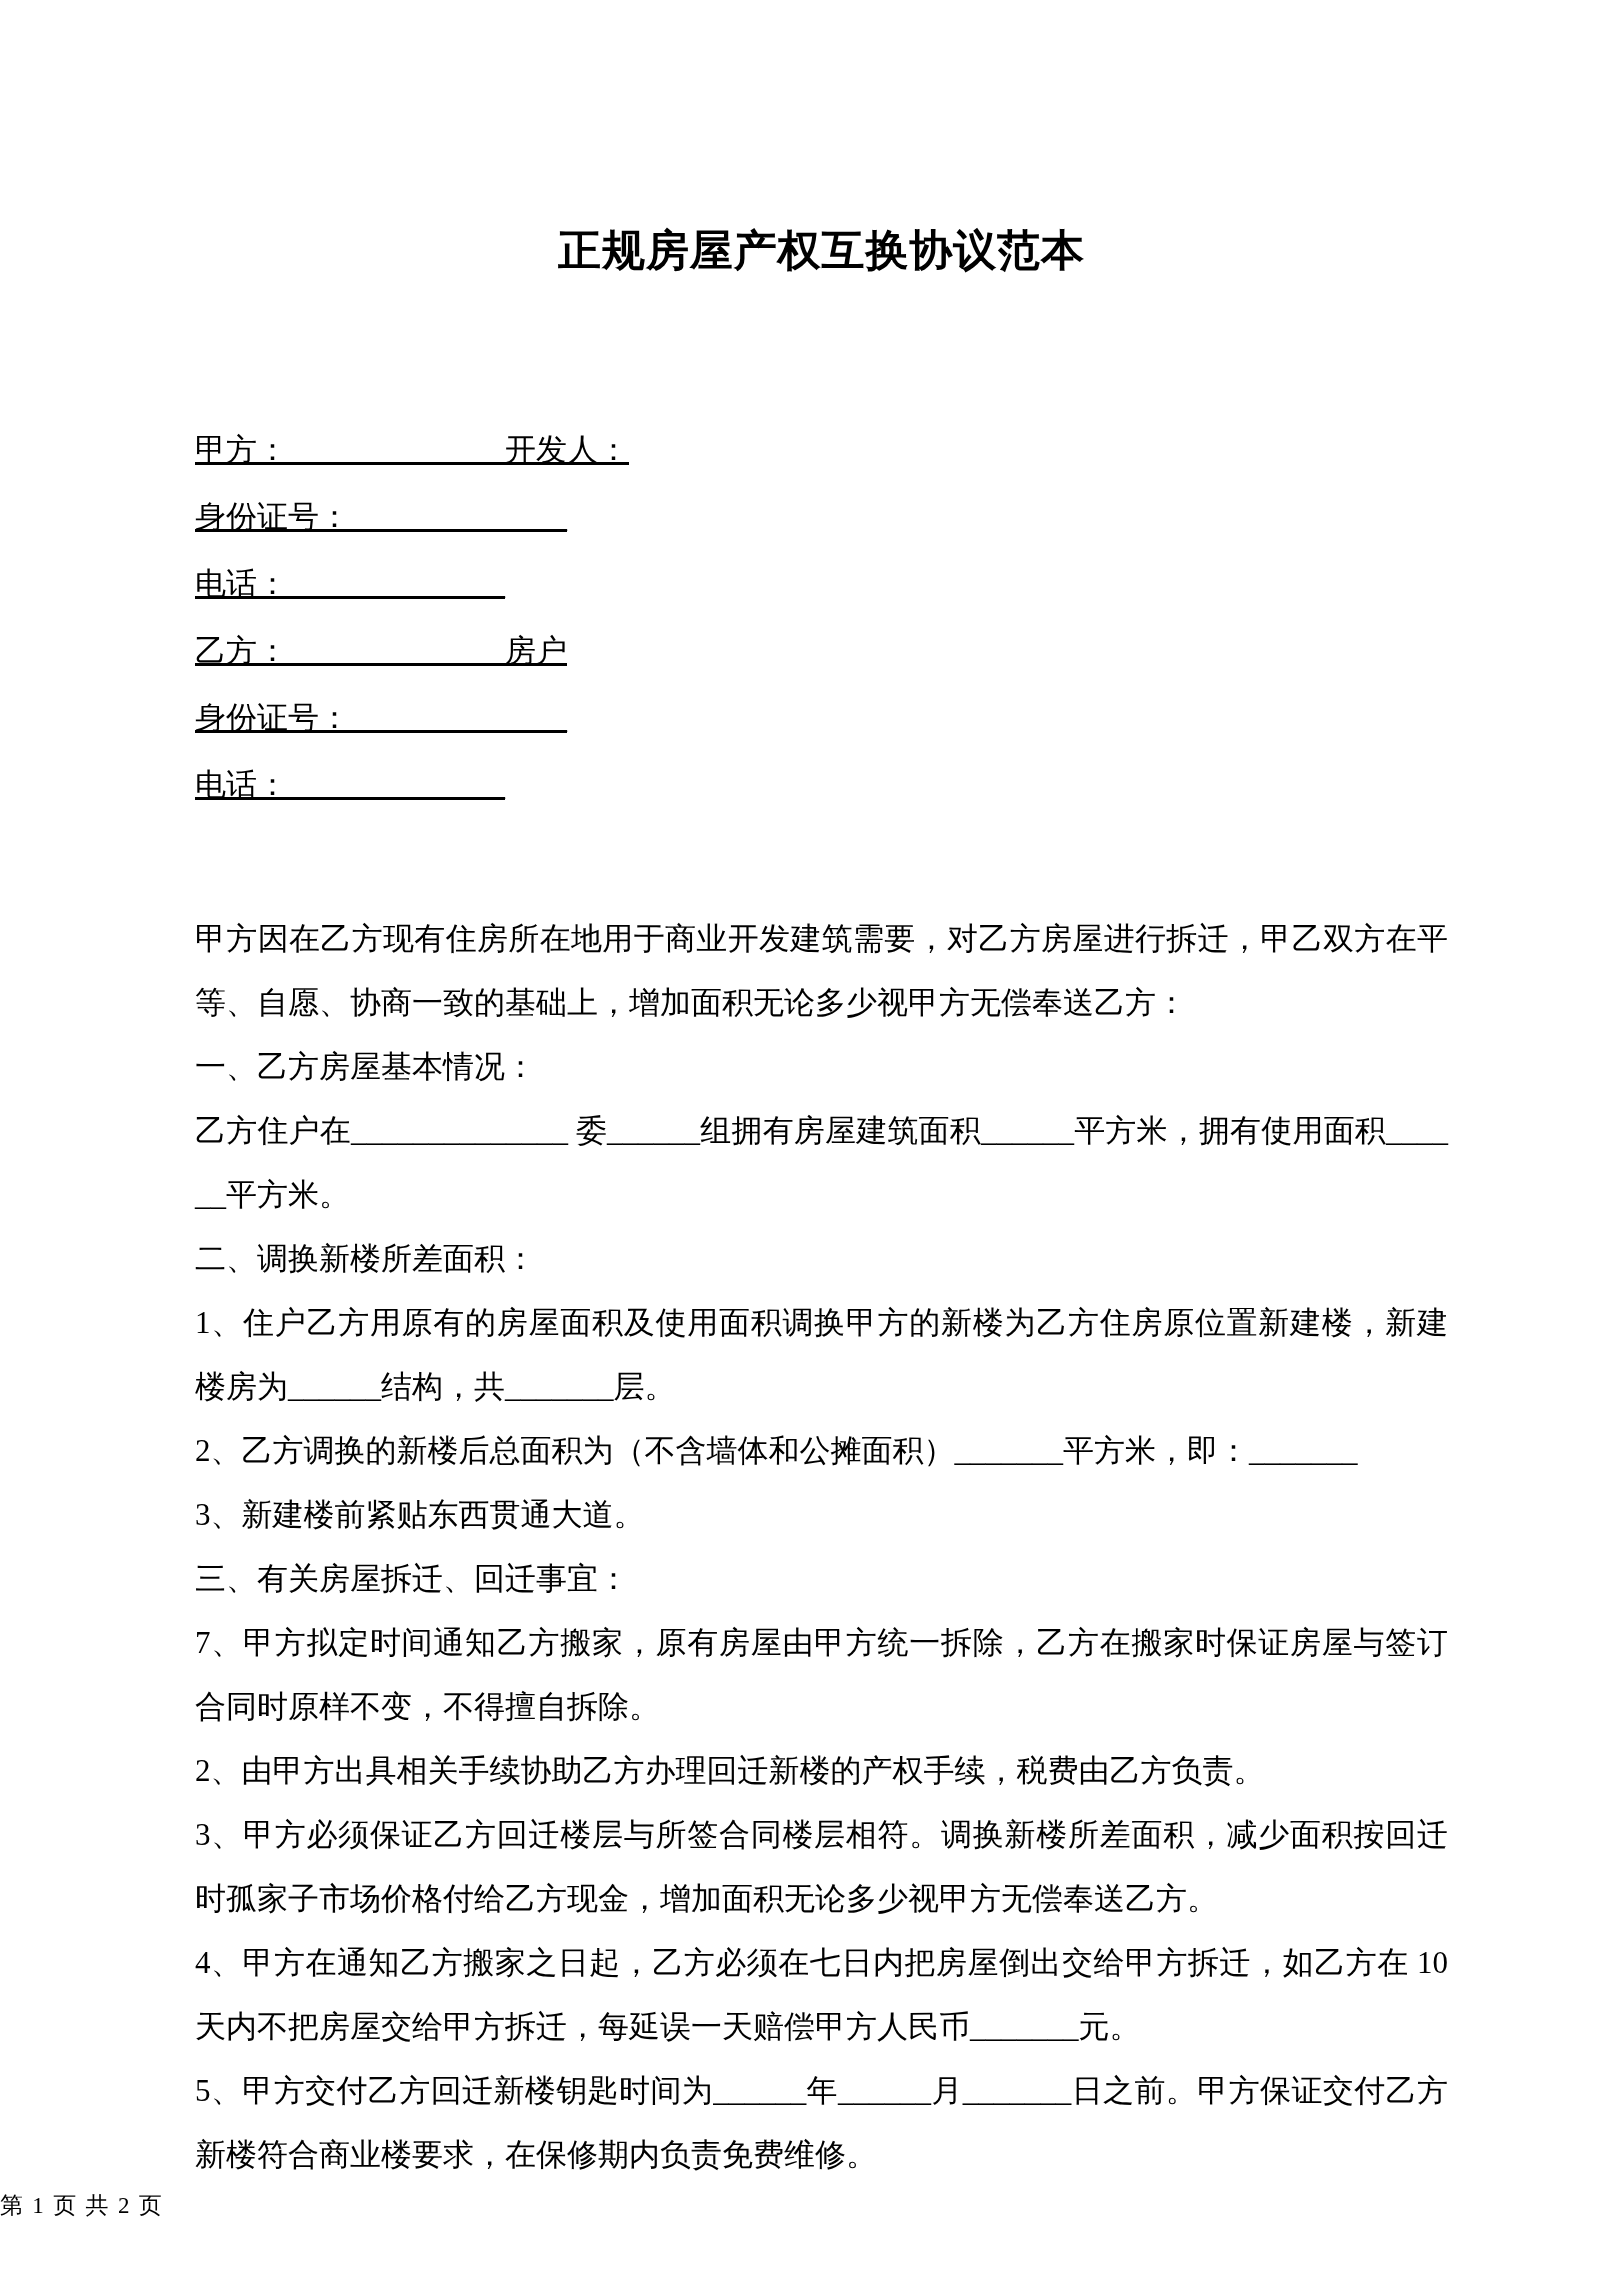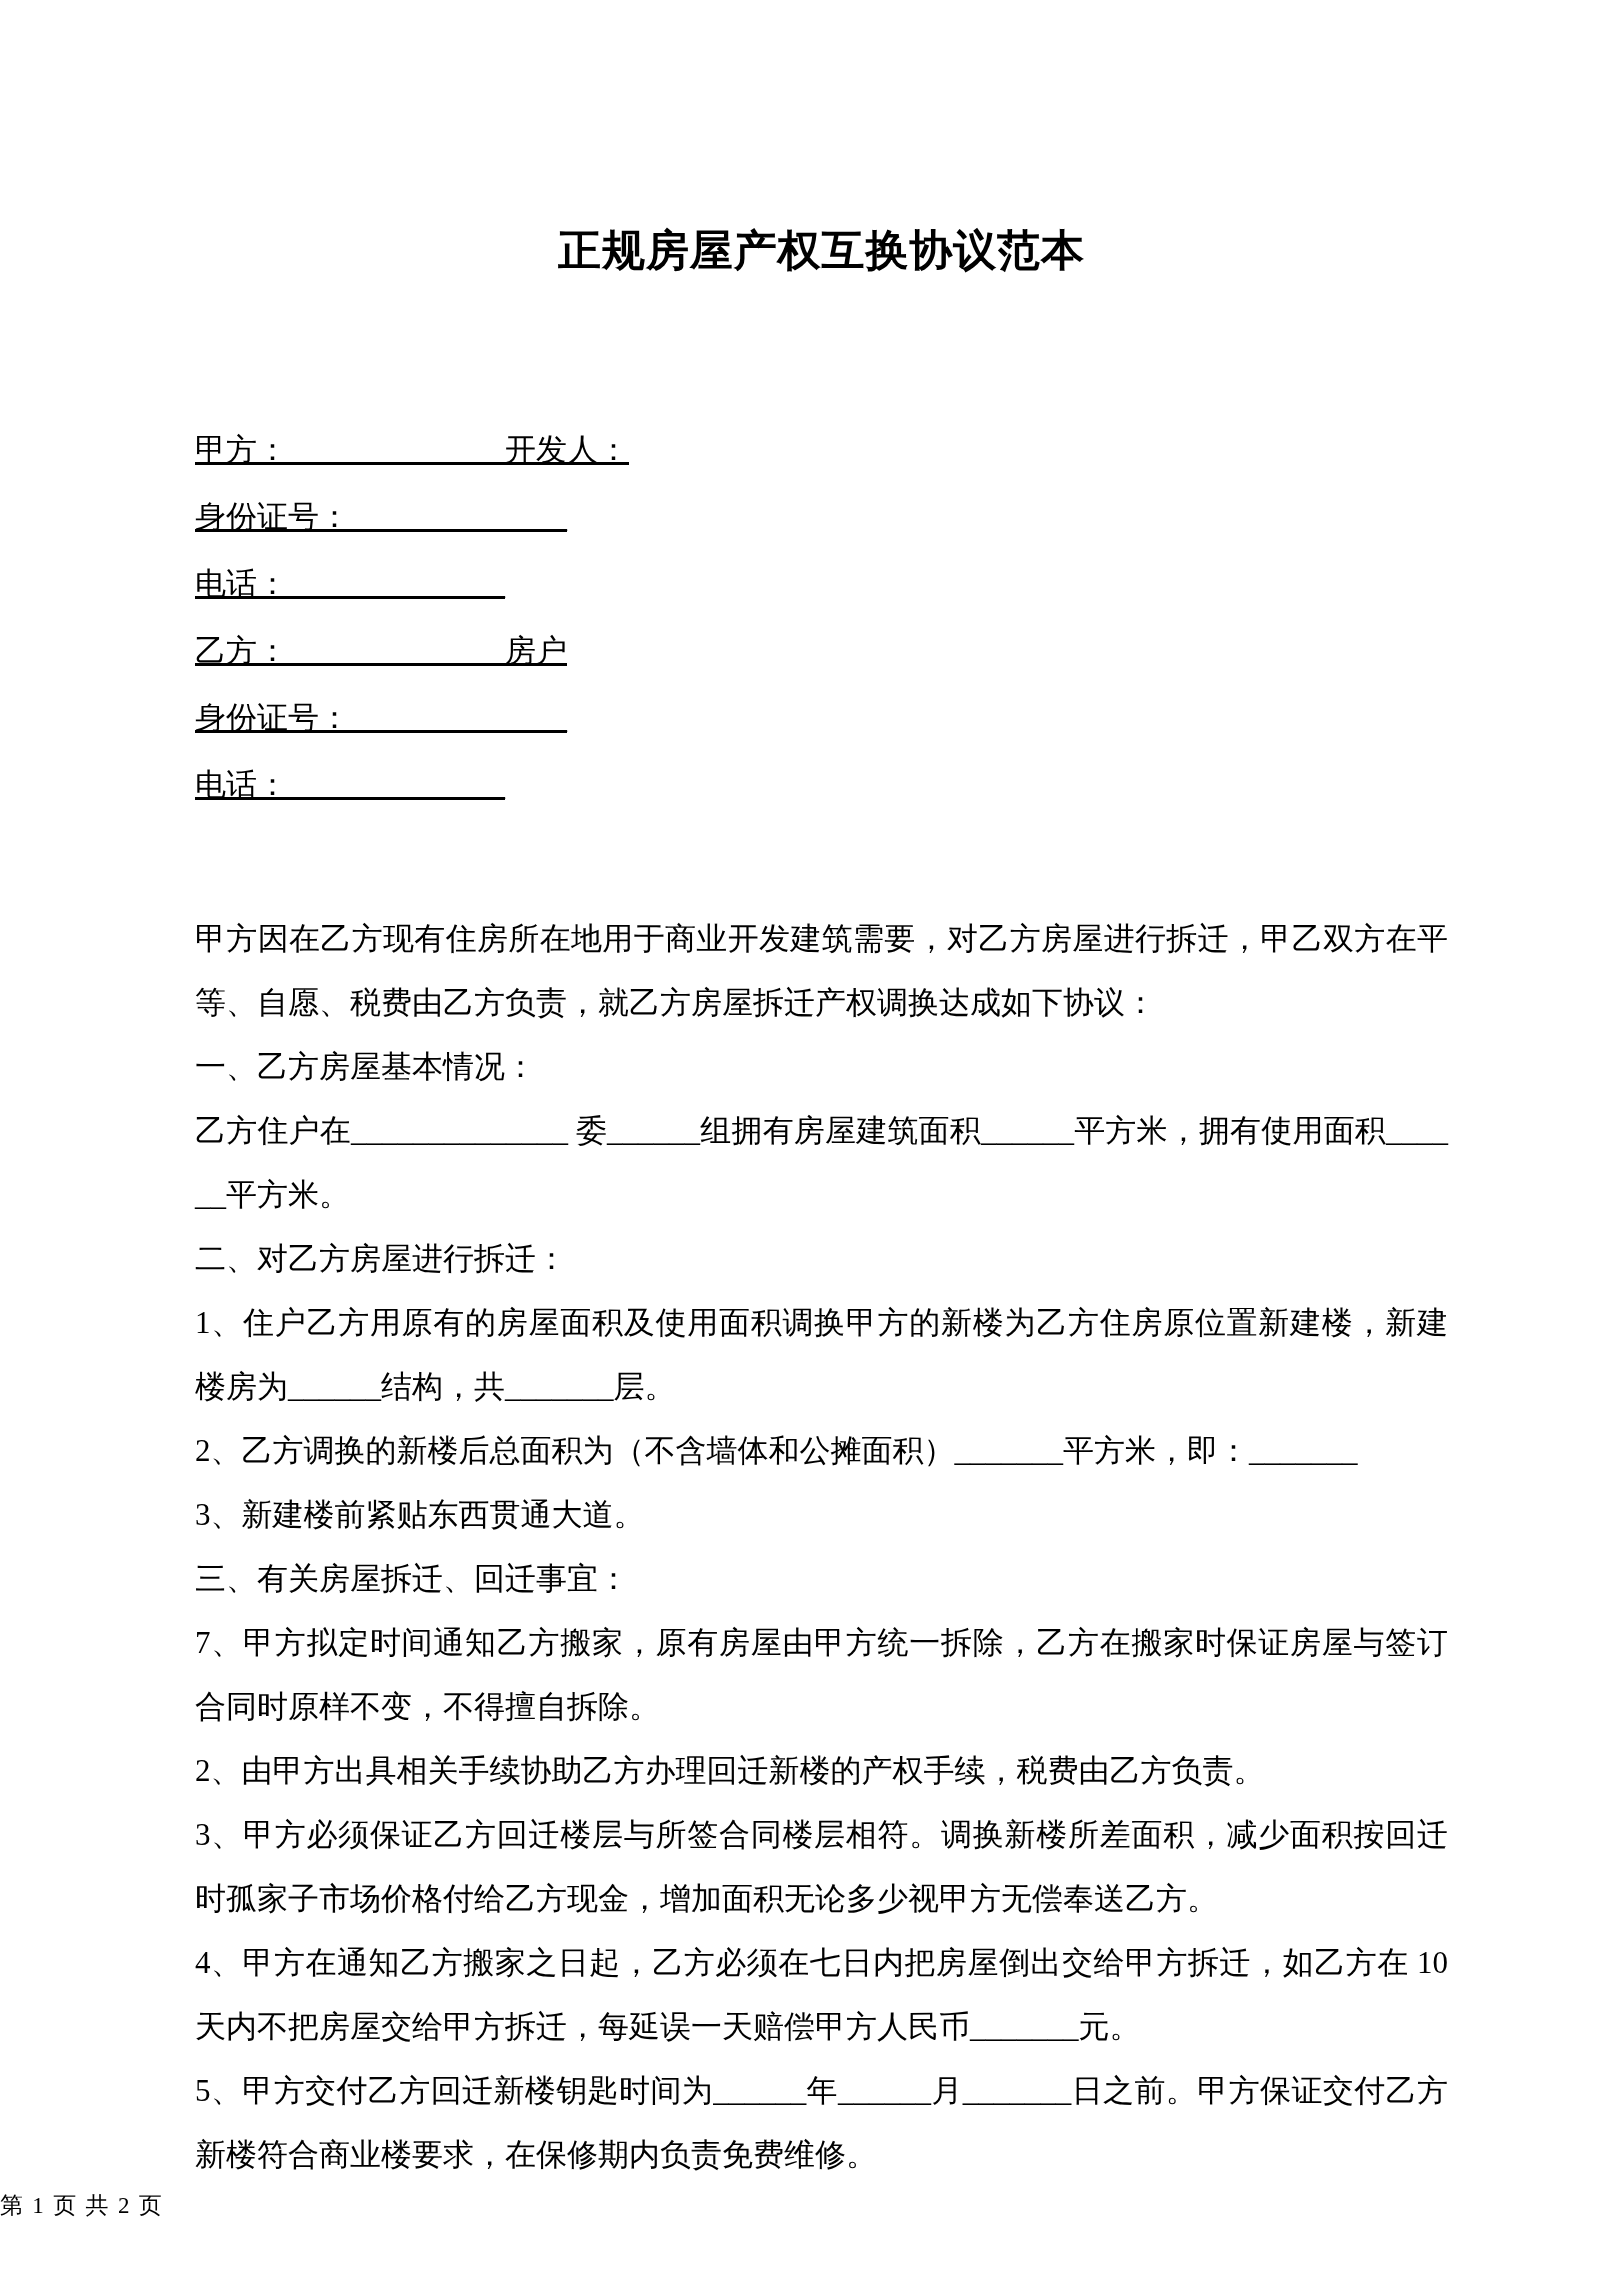--- a/index.html
+++ b/index.html
@@ -69,24 +69,24 @@
     <div class="fields">
       <div class="field-line">甲方：______________开发人：</div>
       <div class="field-line">身份证号：______________</div>
       <div class="field-line">电话：______________</div>
       <div class="field-line">乙方：______________房户</div>
       <div class="field-line">身份证号：______________</div>
       <div class="field-line">电话：______________</div>
     </div>
 
     <div class="paragraphs">
-      <div class="para">甲方因在乙方现有住房所在地用于商业开发建筑需要，对乙方房屋进行拆迁，甲乙双方在平等、自愿、税费由乙方负责，就乙方房屋拆迁产权调换达成如下协议：</div>
+      <div class="para">甲方因在乙方现有住房所在地用于商业开发建筑需要，对乙方房屋进行拆迁，甲乙双方在平等、自愿、协商一致的基础上，增加面积无论多少视甲方无偿奉送乙方：</div>
       <div class="para">一、乙方房屋基本情况：</div>
       <div class="para">乙方住户在______________ 委______组拥有房屋建筑面积______平方米，拥有使用面积______平方米。</div>
-      <div class="para">二、对乙方房屋进行拆迁：</div>
+      <div class="para">二、调换新楼所差面积：</div>
       <div class="para">1、住户乙方用原有的房屋面积及使用面积调换甲方的新楼为乙方住房原位置新建楼，新建楼房为______结构，共_______层。</div>
       <div class="para">2、乙方调换的新楼后总面积为（不含墙体和公摊面积）_______平方米，即：_______</div>
       <div class="para">3、新建楼前紧贴东西贯通大道。</div>
       <div class="para">三、有关房屋拆迁、回迁事宜：</div>
       <div class="para">7、甲方拟定时间通知乙方搬家，原有房屋由甲方统一拆除，乙方在搬家时保证房屋与签订合同时原样不变，不得擅自拆除。</div>
       <div class="para">2、由甲方出具相关手续协助乙方办理回迁新楼的产权手续，税费由乙方负责。</div>
       <div class="para">3、甲方必须保证乙方回迁楼层与所签合同楼层相符。调换新楼所差面积，减少面积按回迁时孤家子市场价格付给乙方现金，增加面积无论多少视甲方无偿奉送乙方。</div>
       <div class="para">4、甲方在通知乙方搬家之日起，乙方必须在七日内把房屋倒出交给甲方拆迁，如乙方在 10 天内不把房屋交给甲方拆迁，每延误一天赔偿甲方人民币_______元。</div>
       <div class="para">5、甲方交付乙方回迁新楼钥匙时间为______年______月_______日之前。甲方保证交付乙方新楼符合商业楼要求，在保修期内负责免费维修。</div>
     </div>

